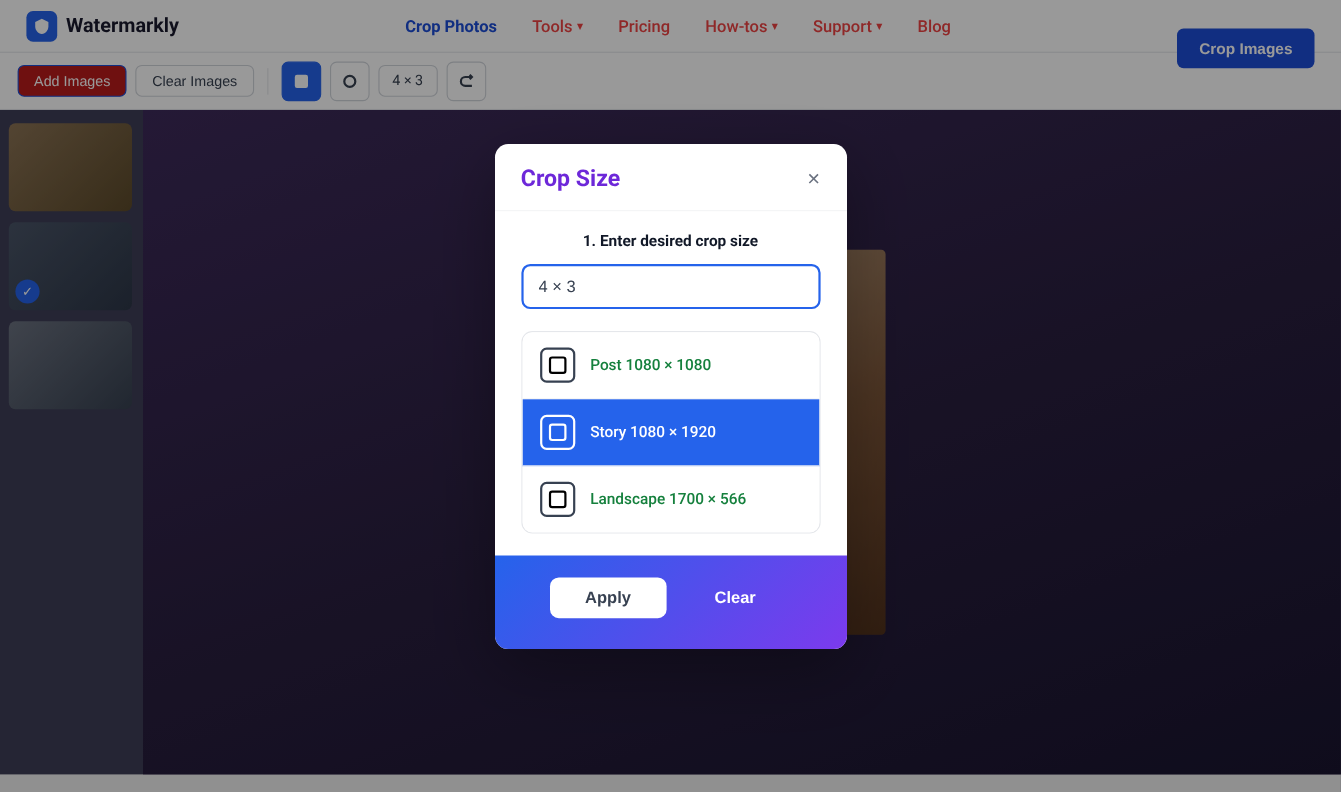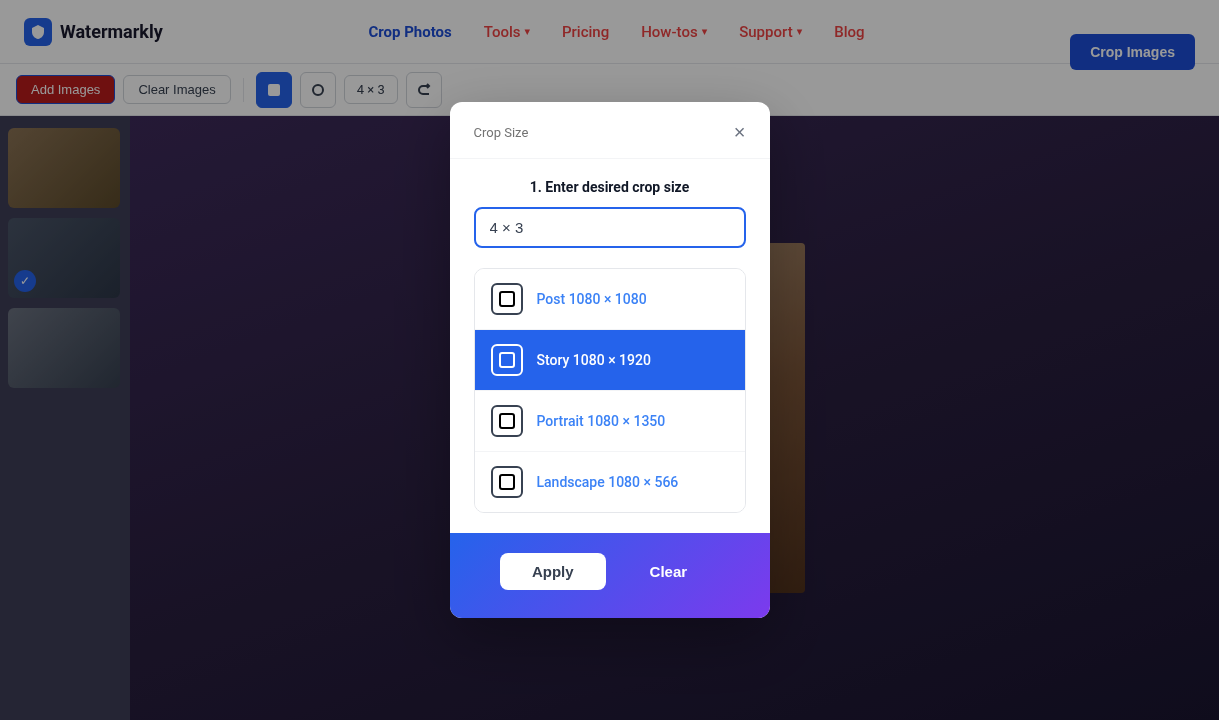--- a/index.html
+++ b/index.html
@@ -1,21 +1,21 @@
 <!DOCTYPE html>
 <html><head>
   <meta charset="utf-8">
   <style>
     * { box-sizing: border-box; margin: 0; padding: 0; }
     body { font-family: -apple-system, BlinkMacSystemFont, 'Segoe UI', Roboto, sans-serif; background: #f0f0f0; width: 1219px; height: 720px; overflow: hidden; }
 
     
     .header {
       display: flex; align-items: center; justify-content: space-between;
-      padding: 0 24px; height: 64px; background: #fff;
+      padding: 0 24px; height: 48px; background: #fff;
       border-bottom: 1px solid #e5e7eb; position: relative; z-index: 10;
     }
     .logo { display: flex; align-items: center; gap: 8px; font-weight: 700; font-size: 18px; color: #1a1a2e; }
     .logo-icon { width: 28px; height: 28px; background: #2563eb; border-radius: 6px; display: flex; align-items: center; justify-content: center; color: #fff; font-size: 14px; }
     .nav { display: flex; align-items: center; gap: 32px; }
     .nav-item { font-size: 15px; color: #ef4444; cursor: pointer; display: flex; align-items: center; gap: 4px; font-weight: 500; }
     .nav-item.active { color: #1d4ed8; font-weight: 700; }
     .nav-item .chevron { font-size: 11px; }
     .header-right { display: flex; align-items: center; margin-top: 40px; }
     .crop-images-btn {
@@ -74,42 +74,42 @@
       display: flex; align-items: center; justify-content: center;
     }
     .modal {
       background: #fff; border-radius: 12px; width: 320px; overflow: hidden;
       box-shadow: 0 20px 60px rgba(0,0,0,0.3);
     }
     .modal-header {
       padding: 20px 24px 16px; display: flex; align-items: center; justify-content: space-between;
       border-bottom: 1px solid #f3f4f6;
     }
-    .modal-title { font-size: 13px; font-weight: 400; color: #737373; }
+    .modal-title { font-size: 21px; font-weight: 700; color: #6d28d9; }
     .modal-close { background: none; border: none; font-size: 20px; cursor: pointer; color: #6b7280; line-height: 1; }
     .modal-body { padding: 20px 24px; }
     .modal-section-label { font-size: 14px; font-weight: 700; color: #111827; margin-bottom: 12px; text-align: center; }
     .crop-input {
       width: 100%; border: 2px solid #2563eb; border-radius: 8px;
       padding: 10px 14px; font-size: 15px; color: #374151; outline: none;
       margin-bottom: 20px;
     }
     .preset-list { display: flex; flex-direction: column; gap: 0; border: 1px solid #e5e7eb; border-radius: 10px; overflow: hidden; }
     .preset-item {
       display: flex; align-items: center; gap: 14px;
       padding: 14px 16px; cursor: pointer; background: #fff;
       border-bottom: 1px solid #f3f4f6;
     }
     .preset-item:last-child { border-bottom: none; }
     .preset-item.selected { background: #2563eb; }
     .preset-item.selected .preset-label { color: #fff; }
     .preset-icon { width: 32px; height: 32px; border: 2px solid #374151; border-radius: 6px; display: flex; align-items: center; justify-content: center; flex-shrink: 0; }
     .preset-item.selected .preset-icon { border-color: #fff; color: #fff; }
     .preset-icon-inner { width: 16px; height: 16px; border: 2px solid currentColor; border-radius: 3px; }
-    .preset-label { font-size: 14px; font-weight: 500; color: #3b82f6; }
+    .preset-label { font-size: 14px; font-weight: 500; color: #15803d; }
     .preset-container { position: relative; }
 
     
     .modal-footer {
       padding: 20px 24px 28px; display: flex; justify-content: center; gap: 12px;
       background: linear-gradient(135deg, #2563eb 0%, #7c3aed 100%);
     }
     .modal-footer-btn {
       padding: 10px 32px; border-radius: 8px; font-size: 15px; font-weight: 600;
       cursor: pointer; border: none;
@@ -219,32 +219,26 @@
             <span class="preset-label">Post 1080 × 1080</span>
           </div>
 
           <div class="preset-item selected">
             <div class="preset-icon">
               <div class="preset-icon-inner" style="border-color: #fff;"></div>
             </div>
             <span class="preset-label">Story 1080 × 1920</span>
           </div>
 
+
           <div class="preset-item">
             <div class="preset-icon">
               <div class="preset-icon-inner"></div>
             </div>
-            <span class="preset-label">Portrait 1080 × 1350</span>
-          </div>
-
-          <div class="preset-item">
-            <div class="preset-icon">
-              <div class="preset-icon-inner"></div>
-            </div>
-            <span class="preset-label">Landscape 1080 × 566</span>
+            <span class="preset-label">Landscape 1700 × 566</span>
           </div>
 
         </div>
       </div>
     </div>
 
     <div class="modal-footer">
       <button class="modal-footer-btn apply">Apply</button>
       <button class="modal-footer-btn cancel">Clear</button>
     </div>

